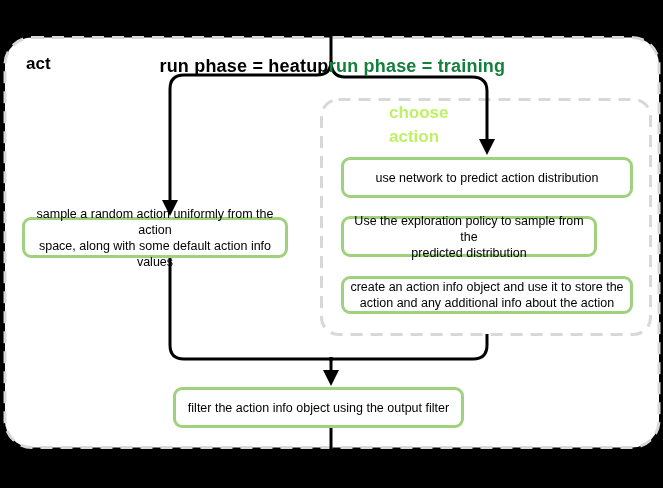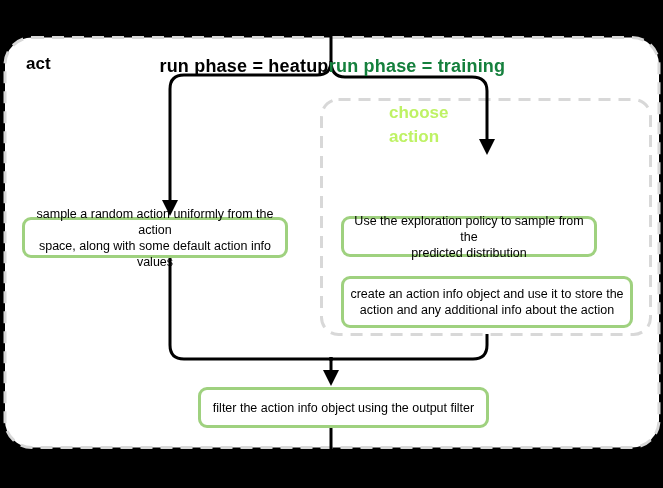--- a/index.html
+++ b/index.html
@@ -83,22 +83,23 @@
   <div class="edge-label" style="left: 154px; top: 56px; color: rgb(0, 0, 0);">run phase = heatup</div>
 
   <div class="edge-label" style="left: 327px; top: 56px; color: #15803d;">run phase = training</div>
 
   <div class="flow-title" style="left: 359px; top: 101px; width: 130px; color: #bef264; margin-left: 30px;">choose
 action</div>
 
   <div class="node" style="left: 22px; top: 217px; width: 266px; height: 41px; border-color: rgb(159, 209, 127); background: rgb(255, 255, 255);">sample a random action uniformly from the action
 space, along with some default action info values</div>
 
+  <div class="node" style="left: 341px; top: 157px; width: 292px; height: 41px; border-color: rgb(159, 209, 127); background: rgb(255, 255, 255);">use network to predict action distribution</div>
 
   <div class="node" style="left: 341px; top: 216px; width: 256px; height: 41px; border-color: rgb(159, 209, 127); background: rgb(255, 255, 255);">Use the exploration policy to sample from the
 predicted distribution</div>
 
-  <div class="node" style="left: 341px; top: 276px; width: 292px; height: 52px; border-color: rgb(159, 209, 127); background: rgb(255, 255, 255);">create an action info object and use it to store the
+  <div class="node" style="left: 341px; top: 276px; width: 292px; height: 38px; border-color: rgb(159, 209, 127); background: rgb(255, 255, 255);">create an action info object and use it to store the
 action and any additional info about the action</div>
 
-  <div class="node" style="left: 198px; top: 387px; width: 291px; height: 41px; border-color: rgb(159, 209, 127); background: rgb(255, 255, 255);">filter the action info object using the output filter</div>
+  <div class="node" style="left: 173px; top: 387px; width: 291px; height: 41px; border-color: rgb(159, 209, 127); background: rgb(255, 255, 255);">filter the action info object using the output filter</div>
 
 </div>
 
 </body></html>

